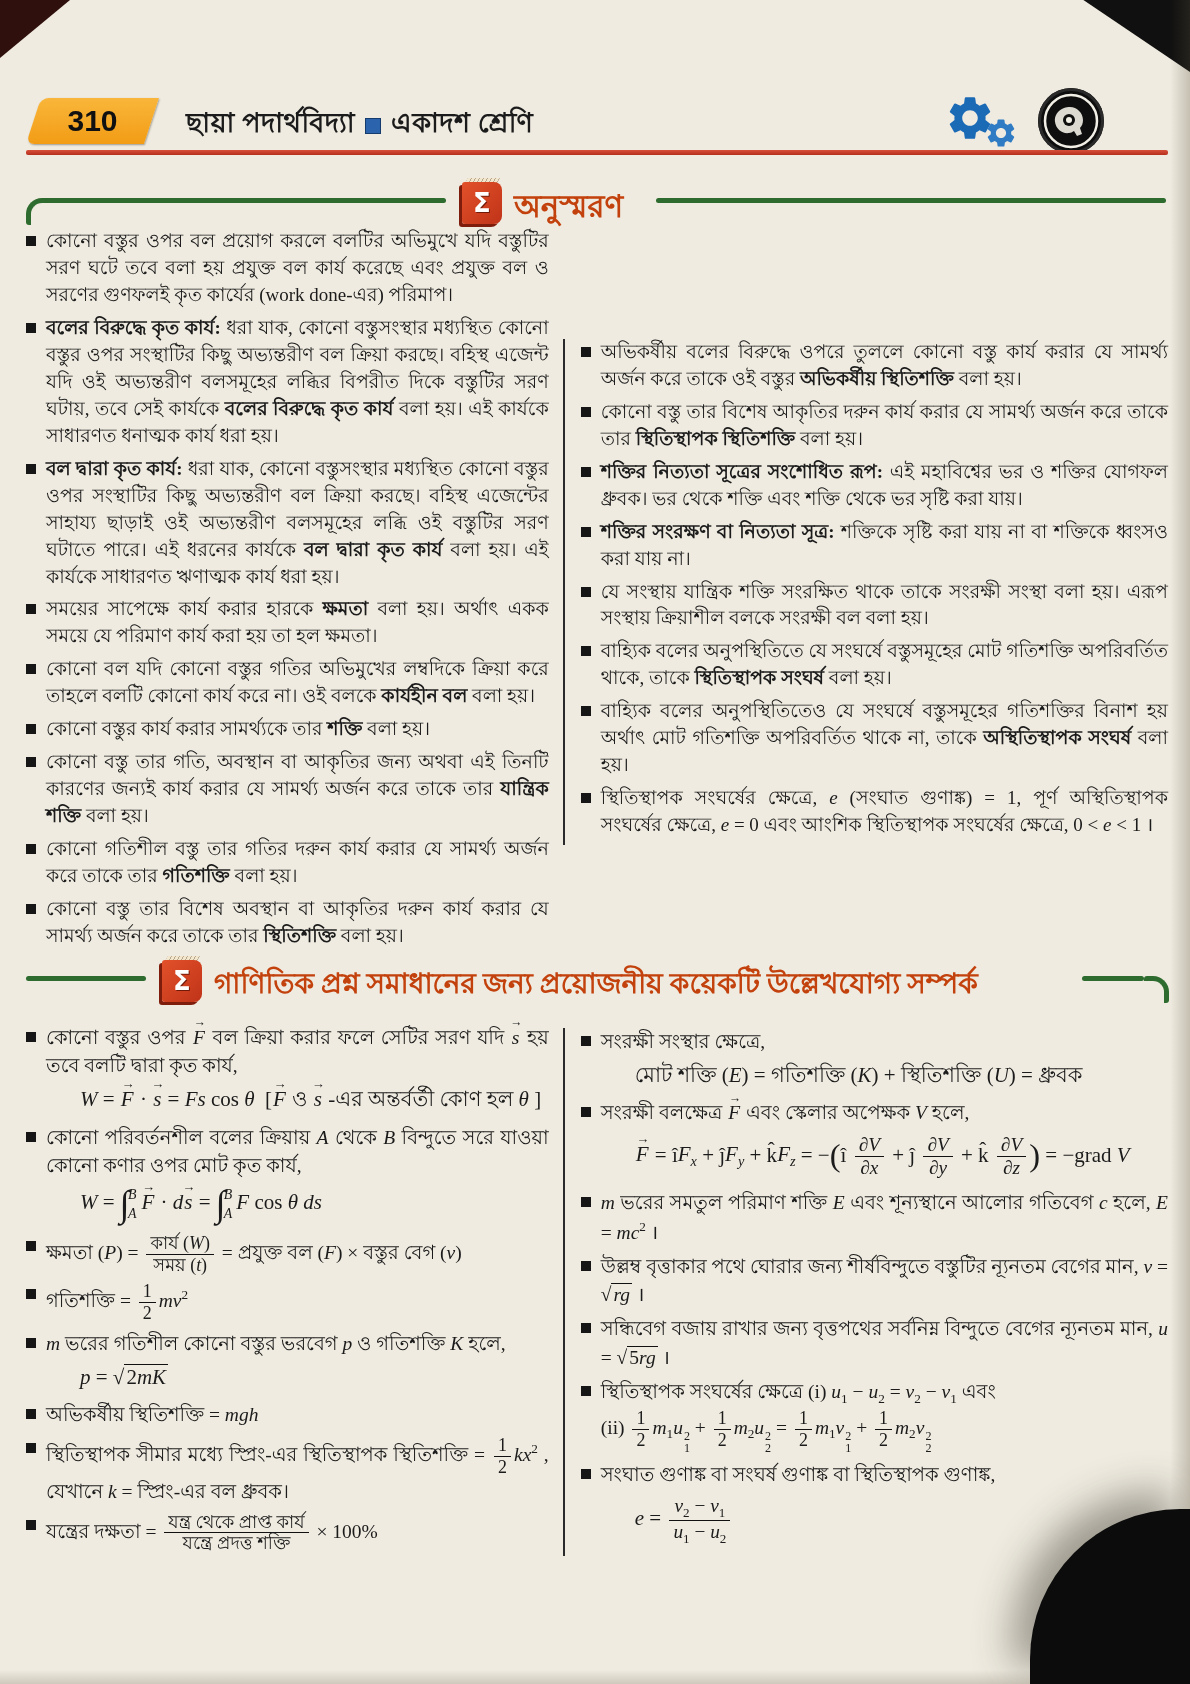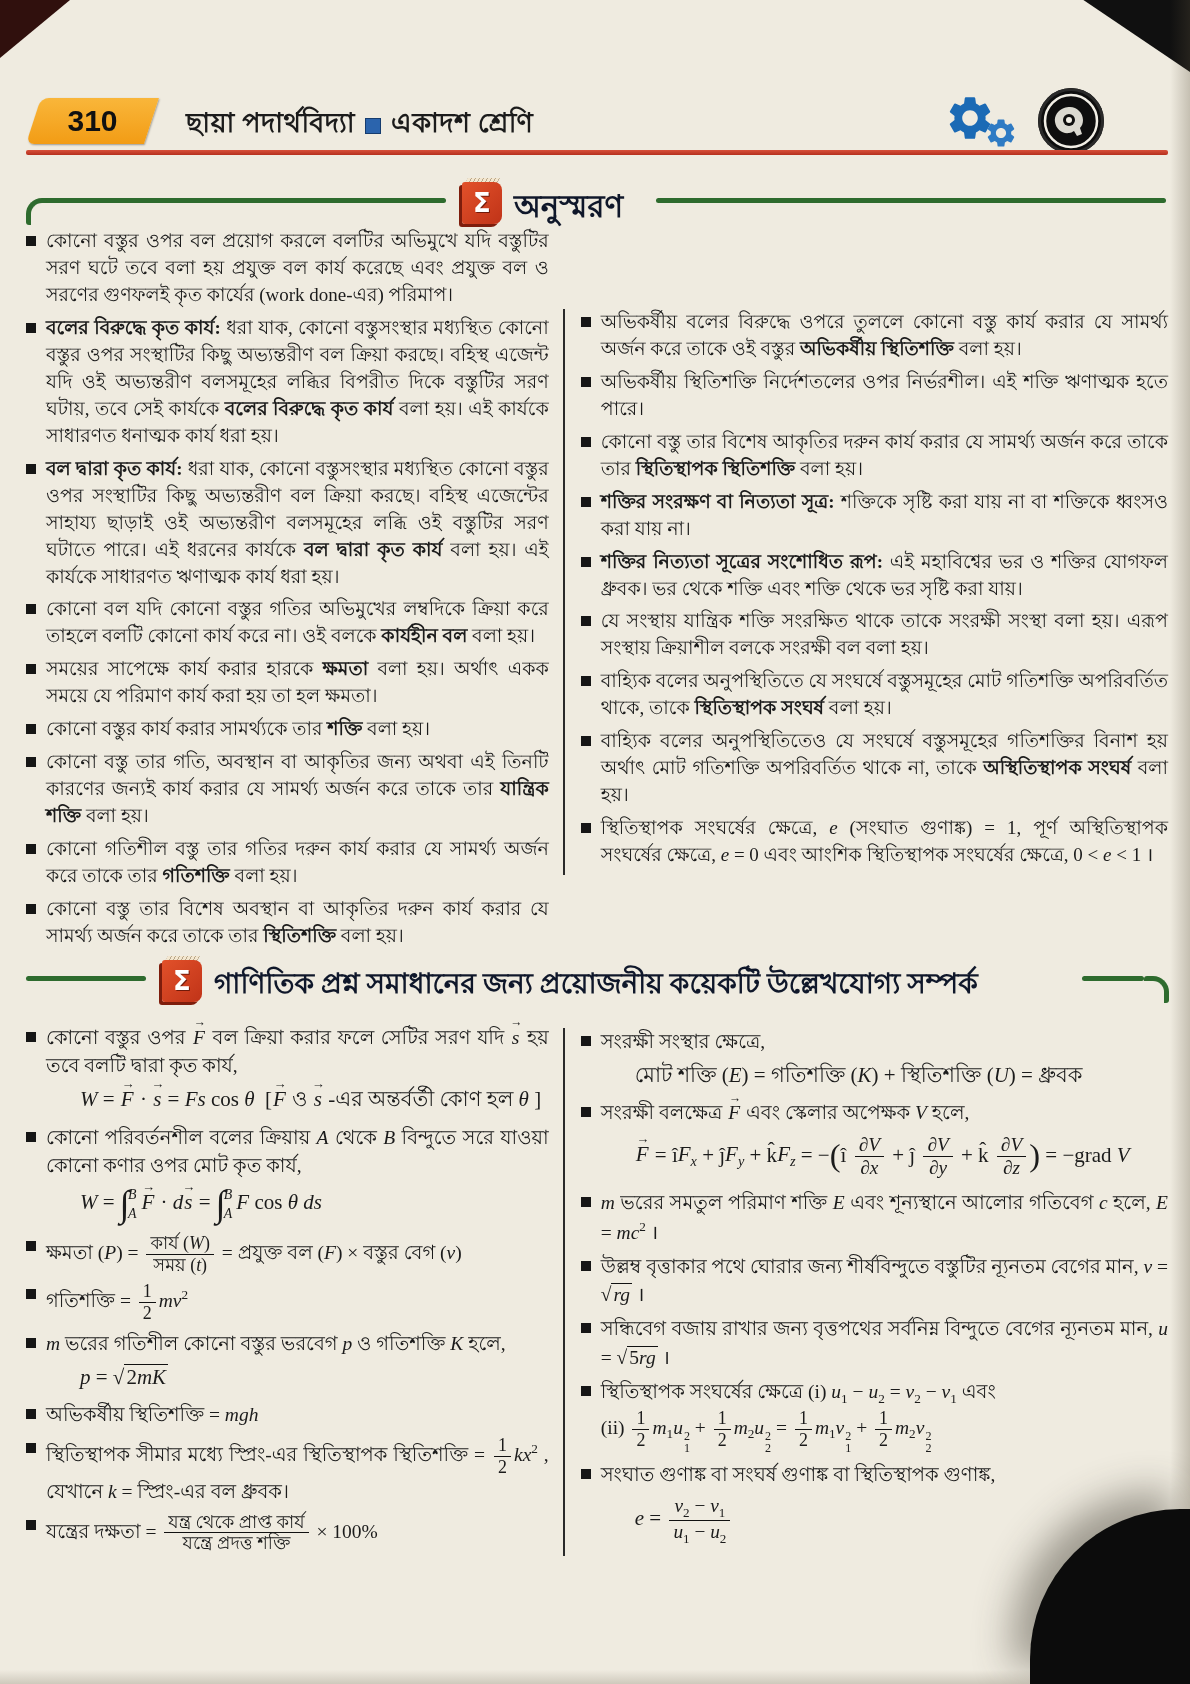--- a/index.html
+++ b/index.html
@@ -43,21 +43,21 @@
   .red-rule{position:absolute;top:150px;left:26px;right:22px;height:5px;
     background:linear-gradient(#d8503a,#b52f1d);border-radius:2px;}
 
   
   .sec-head{position:absolute;left:0;right:0;height:54px;}
   .g-line{position:absolute;height:5px;background:#2e6b2e;border-radius:3px;}
   .g-hook-l{border-left:5px solid #2e6b2e;border-top:5px solid #2e6b2e;
     border-top-left-radius:16px;height:22px;background:none;}
   .g-hook-r{border-right:5px solid #2e6b2e;border-top:5px solid #2e6b2e;
     border-top-right-radius:16px;height:22px;background:none;}
-  .sec-title{position:absolute;font-weight:bold;color:#0f172a;white-space:nowrap;}
+  .sec-title{position:absolute;font-weight:bold;color:#c2410c;white-space:nowrap;}
   
   .book-icon{position:absolute;width:44px;height:48px;}
   .book-icon .cover{position:absolute;left:4px;top:6px;right:0;bottom:0;
     background:linear-gradient(135deg,#e2512a,#c03318);border-radius:3px 8px 8px 3px;
     box-shadow:-3px 3px 0 #7e1d0c;}
   .book-icon .pages{position:absolute;left:8px;top:2px;width:32px;height:7px;
     background:repeating-linear-gradient(90deg,#f3e6cf 0 3px,#b9a88b 3px 4px);
     transform:skewX(-30deg);}
   .book-icon .sigma{position:absolute;left:4px;top:6px;right:0;bottom:0;
     display:flex;align-items:center;justify-content:center;
@@ -154,25 +154,25 @@
       <li>
           <span class="bullet"></span>
           <span class="itext"><b>বলের বিরুদ্ধে কৃত কার্য:</b> ধরা যাক, কোনো বস্তুসংস্থার মধ্যস্থিত কোনো বস্তুর ওপর সংস্থাটির কিছু অভ্যন্তরীণ বল ক্রিয়া করছে। বহিস্থ এজেন্ট যদি ওই অভ্যন্তরীণ বলসমূহের লব্ধির বিপরীত দিকে বস্তুটির সরণ ঘটায়, তবে সেই কার্যকে <b>বলের বিরুদ্ধে কৃত কার্য</b> বলা হয়। এই কার্যকে সাধারণত ধনাত্মক কার্য ধরা হয়।</span>
         </li>
       <li>
           <span class="bullet"></span>
           <span class="itext"><b>বল দ্বারা কৃত কার্য:</b> ধরা যাক, কোনো বস্তুসংস্থার মধ্যস্থিত কোনো বস্তুর ওপর সংস্থাটির কিছু অভ্যন্তরীণ বল ক্রিয়া করছে। বহিস্থ এজেন্টের সাহায্য ছাড়াই ওই অভ্যন্তরীণ বলসমূহের লব্ধি ওই বস্তুটির সরণ ঘটাতে পারে। এই ধরনের কার্যকে <b>বল দ্বারা কৃত কার্য</b> বলা হয়। এই কার্যকে সাধারণত ঋণাত্মক কার্য ধরা হয়।</span>
         </li>
       <li>
           <span class="bullet"></span>
+          <span class="itext">সময়ের সাপেক্ষে কার্য করার হারকে <b>ক্ষমতা</b> বলা হয়। অর্থাৎ একক সময়ে যে পরিমাণ কার্য করা হয় তা হল ক্ষমতা।</span>
+        </li>
+      <li>
+          <span class="bullet"></span>
           <span class="itext">কোনো বল যদি কোনো বস্তুর গতির অভিমুখের লম্বদিকে ক্রিয়া করে তাহলে বলটি কোনো কার্য করে না। ওই বলকে <b>কার্যহীন বল</b> বলা হয়।</span>
-        </li>
-      <li>
-          <span class="bullet"></span>
-          <span class="itext">সময়ের সাপেক্ষে কার্য করার হারকে <b>ক্ষমতা</b> বলা হয়। অর্থাৎ একক সময়ে যে পরিমাণ কার্য করা হয় তা হল ক্ষমতা।</span>
         </li>
       <li>
           <span class="bullet"></span>
           <span class="itext">কোনো বস্তুর কার্য করার সামর্থ্যকে তার <b>শক্তি</b> বলা হয়।</span>
         </li>
       <li>
           <span class="bullet"></span>
           <span class="itext">কোনো বস্তু তার গতি, অবস্থান বা আকৃতির জন্য অথবা এই তিনটি কারণের জন্যই কার্য করার যে সামর্থ্য অর্জন করে তাকে তার <b>যান্ত্রিক শক্তি</b> বলা হয়।</span>
         </li>
       <li>
@@ -186,33 +186,29 @@
     </ul>
   </div>
   <div class="col-r">
     <ul class="blist">
       <li>
           <span class="bullet"></span>
           <span class="itext">অভিকর্ষীয় বলের বিরুদ্ধে ওপরে তুললে কোনো বস্তু কার্য করার যে সামর্থ্য অর্জন করে তাকে ওই বস্তুর <b>অভিকর্ষীয় স্থিতিশক্তি</b> বলা হয়।</span>
         </li>
       <li>
           <span class="bullet"></span>
-          <span class="itext">অভিকর্ষীয় স্থিতিশক্তি নির্দেশতলের ওপর নির্ভরশীল। এই শক্তি ঋণাত্মক হতে পারে।</span>
-        </li>
-      <li>
-          <span class="bullet"></span>
           <span class="itext">কোনো বস্তু তার বিশেষ আকৃতির দরুন কার্য করার যে সামর্থ্য অর্জন করে তাকে তার <b>স্থিতিস্থাপক স্থিতিশক্তি</b> বলা হয়।</span>
         </li>
       <li>
           <span class="bullet"></span>
+          <span class="itext"><b>শক্তির নিত্যতা সূত্রের সংশোধিত রূপ:</b> এই মহাবিশ্বের ভর ও শক্তির যোগফল ধ্রুবক। ভর থেকে শক্তি এবং শক্তি থেকে ভর সৃষ্টি করা যায়।</span>
+        </li>
+      <li>
+          <span class="bullet"></span>
           <span class="itext"><b>শক্তির সংরক্ষণ বা নিত্যতা সূত্র:</b> শক্তিকে সৃষ্টি করা যায় না বা শক্তিকে ধ্বংসও করা যায় না।</span>
-        </li>
-      <li>
-          <span class="bullet"></span>
-          <span class="itext"><b>শক্তির নিত্যতা সূত্রের সংশোধিত রূপ:</b> এই মহাবিশ্বের ভর ও শক্তির যোগফল ধ্রুবক। ভর থেকে শক্তি এবং শক্তি থেকে ভর সৃষ্টি করা যায়।</span>
         </li>
       <li>
           <span class="bullet"></span>
           <span class="itext">যে সংস্থায় যান্ত্রিক শক্তি সংরক্ষিত থাকে তাকে সংরক্ষী সংস্থা বলা হয়। এরূপ সংস্থায় ক্রিয়াশীল বলকে সংরক্ষী বল বলা হয়।</span>
         </li>
       <li>
           <span class="bullet"></span>
           <span class="itext">বাহ্যিক বলের অনুপস্থিতিতে যে সংঘর্ষে বস্তুসমূহের মোট গতিশক্তি অপরিবর্তিত থাকে, তাকে <b>স্থিতিস্থাপক সংঘর্ষ</b> বলা হয়।</span>
         </li>
       <li>

